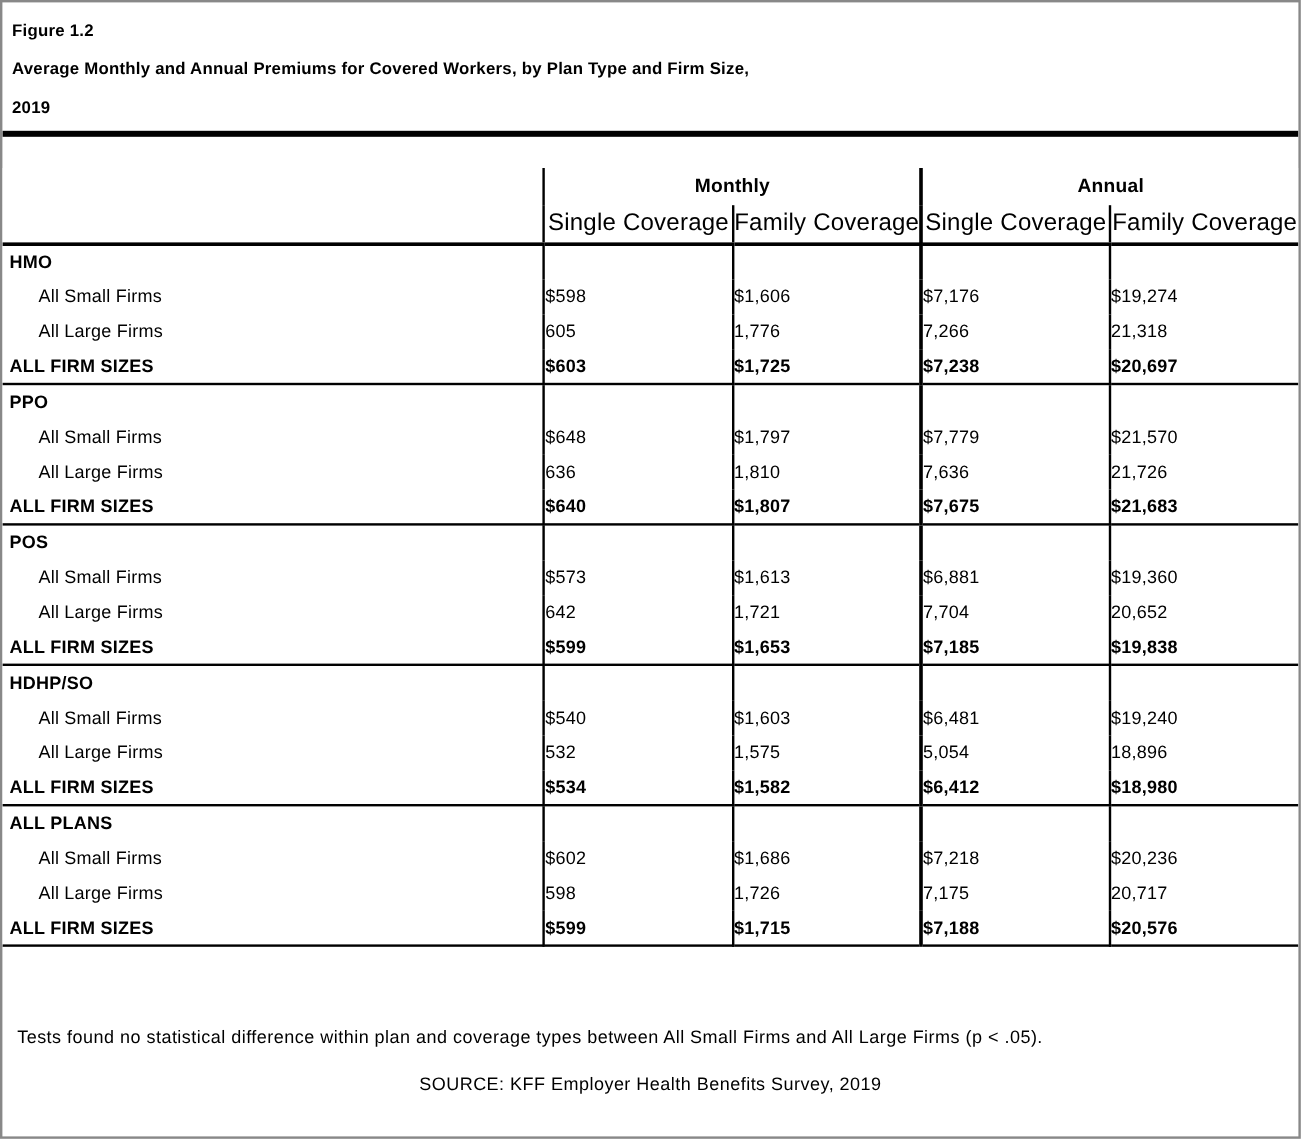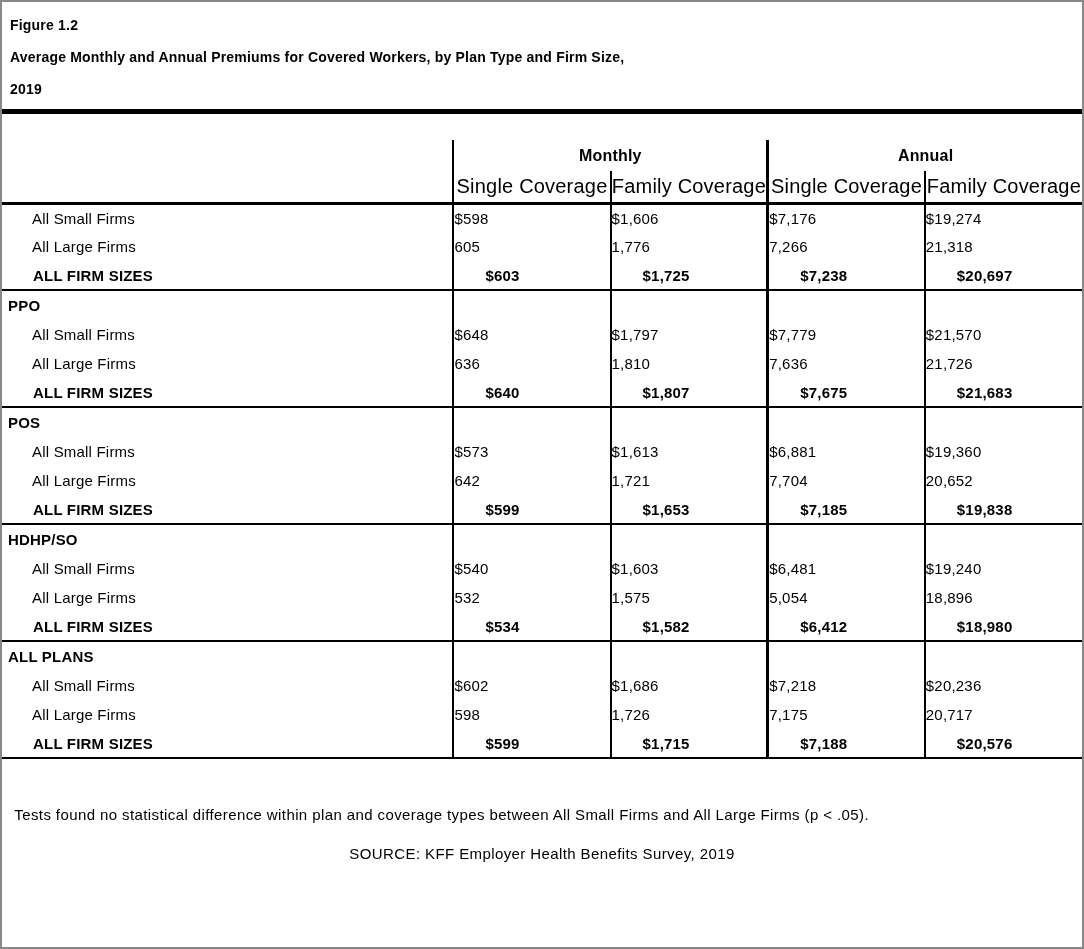--- a/index.html
+++ b/index.html
@@ -41,27 +41,27 @@
   tr.sub-row  th { border-bottom: 3px solid #000000; }
   tr.sub-row  td.corner { border-bottom: 3px solid #000000; }
   
   .vr  { border-right: 2px solid #000000; }   
   .vrg { border-right: 3px solid #000000; }   
   
   tr.body-row td { height: 29px; }
   td.label      { text-align: left; padding-left: 6px; font-weight: bold; }
   td.label.indent { padding-left: 30px; font-weight: normal; }
   td.val        { }
-  tr.bold-row td { font-weight: bold; padding-left: 31px; }
+  tr.bold-row td { font-weight: bold; }
   tr.section-end td { border-bottom: 2px solid #000000; }
   tr.section-title td { height: 30px; }
   
   .notes { padding: 0 8px; font-size: 15px; letter-spacing: 0.4px; }
   .note-line   { margin-top: 18px; }
-  .stat-line   { margin-top: 47px; white-space: pre; }
+  .stat-line   { margin-top: 67px; white-space: pre; }
   .source-line { margin-top: 22px; text-align: center; }
 </style>
 </head>
 <body>
 
 <div class="title-block">
   <div>Figure 1.2</div>
   <div>Average Monthly and Annual Premiums for Covered Workers, by Plan Type and Firm Size,</div>
   <div>2019</div>
 </div>
@@ -84,20 +84,27 @@
     <tr class="sub-row">
       <td class="vr corner"></td>
       <th class="vr">Single Coverage</th>
       <th class="vrg">Family Coverage</th>
       <th class="vr">Single Coverage</th>
       <th>Family Coverage</th>
     </tr>
   </thead>
   <tbody>
 
+    <tr class="body-row section-title">
+      <td class="label vr">HMO</td>
+      <td class="vr"></td>
+        <td class="vrg"></td>
+        <td class="vr"></td>
+        <td></td>
+    </tr>
     <tr class="body-row">
       <td class="label indent vr">All Small Firms</td>
       <td class="val vr">$598</td>
       <td class="val vrg">$1,606</td>
       <td class="val vr">$7,176</td>
       <td class="val">$19,274</td>
     </tr>
     <tr class="body-row">
       <td class="label indent vr">All Large Firms</td>
       <td class="val vr">605</td>

